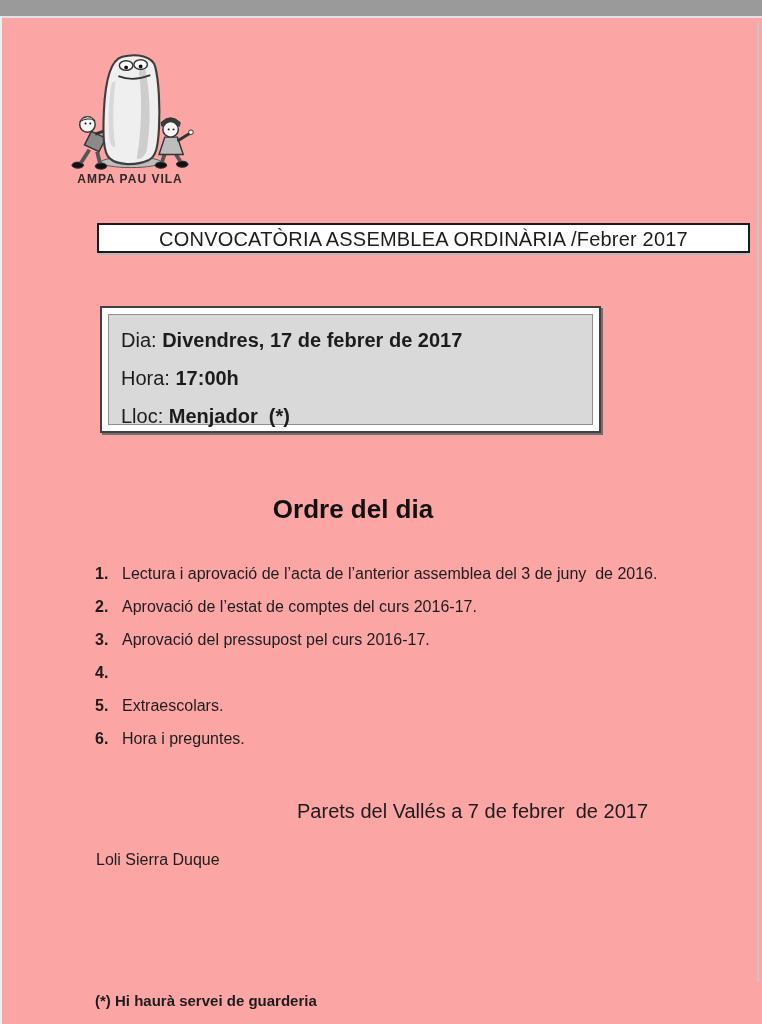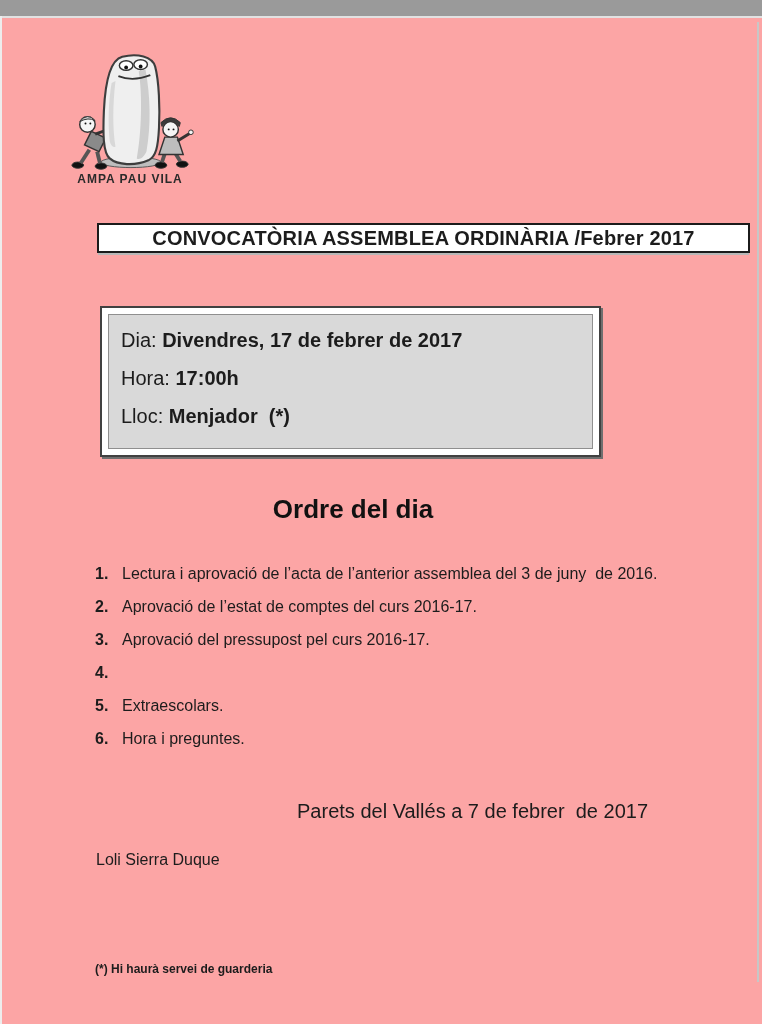--- a/index.html
+++ b/index.html
@@ -19,27 +19,27 @@
   .logo-caption {
     margin-top:2px; text-align:center; font-size:12px; font-weight:bold;
     letter-spacing:1px; color:#2a2a2a; white-space:nowrap;
   }
 
   
   .title-bar {
     position:absolute; left:97px; top:207px; width:649px; height:26px;
     border:2px solid #1b1b1b; background:#ffffff;
     box-shadow:0 3px 0 -1px #b8b8b8;
-    display:flex; align-items:center; justify-content:center;
-    font-size:20px; font-weight:bold; letter-spacing:0.2px; white-space:pre;
+    display:flex; align-items:flex-end; justify-content:center;
+    font-size:20px; font-weight:normal; letter-spacing:0.2px; white-space:pre;
   }
 
   
   .info-outer {
-    position:absolute; left:100px; top:290px; width:501px; height:151px;
+    position:absolute; left:100px; top:290px; width:501px; height:127px;
     box-sizing:border-box; border:2px solid #414141; background:#ffffff;
     padding:6px; box-shadow:2px 2px 0 #6f6f6f;
   }
   .info-inner {
     box-sizing:border-box; width:100%; height:100%;
     background:#d9d9d9; border:1px solid #8f8f8f;
     padding:6px 12px 0 12px; font-size:20px;
   }
   .info-row { line-height:38px; white-space:pre; }
   .info-row b { font-weight:bold; }
@@ -52,21 +52,21 @@
   .agenda-list { position:absolute; left:95px; top:548px; width:590px; }
   .agenda-item { display:flex; margin-bottom:14px; font-size:16px; line-height:19px; }
   .agenda-item .num { font-weight:bold; width:27px; flex:0 0 27px; }
   .agenda-item .txt { white-space:pre-wrap; }
 
   .dateline {
     position:absolute; left:0; top:784px; width:648px; text-align:right;
     font-size:20px; white-space:pre;
   }
   .signature { position:absolute; left:96px; top:835px; font-size:16px; }
-  .footnote  { position:absolute; left:95px; top:946px; font-size:12px; font-weight:bold; white-space:pre; }
+  .footnote  { position:absolute; left:95px; top:976px; font-size:15px; font-weight:bold; white-space:pre; }
 </style>
 </head>
 <body>
 
 <div class="page">
   <div class="edge-top"></div>
   <div class="edge-left"></div>
   <div class="edge-right"></div>
 
   <div class="logo">

